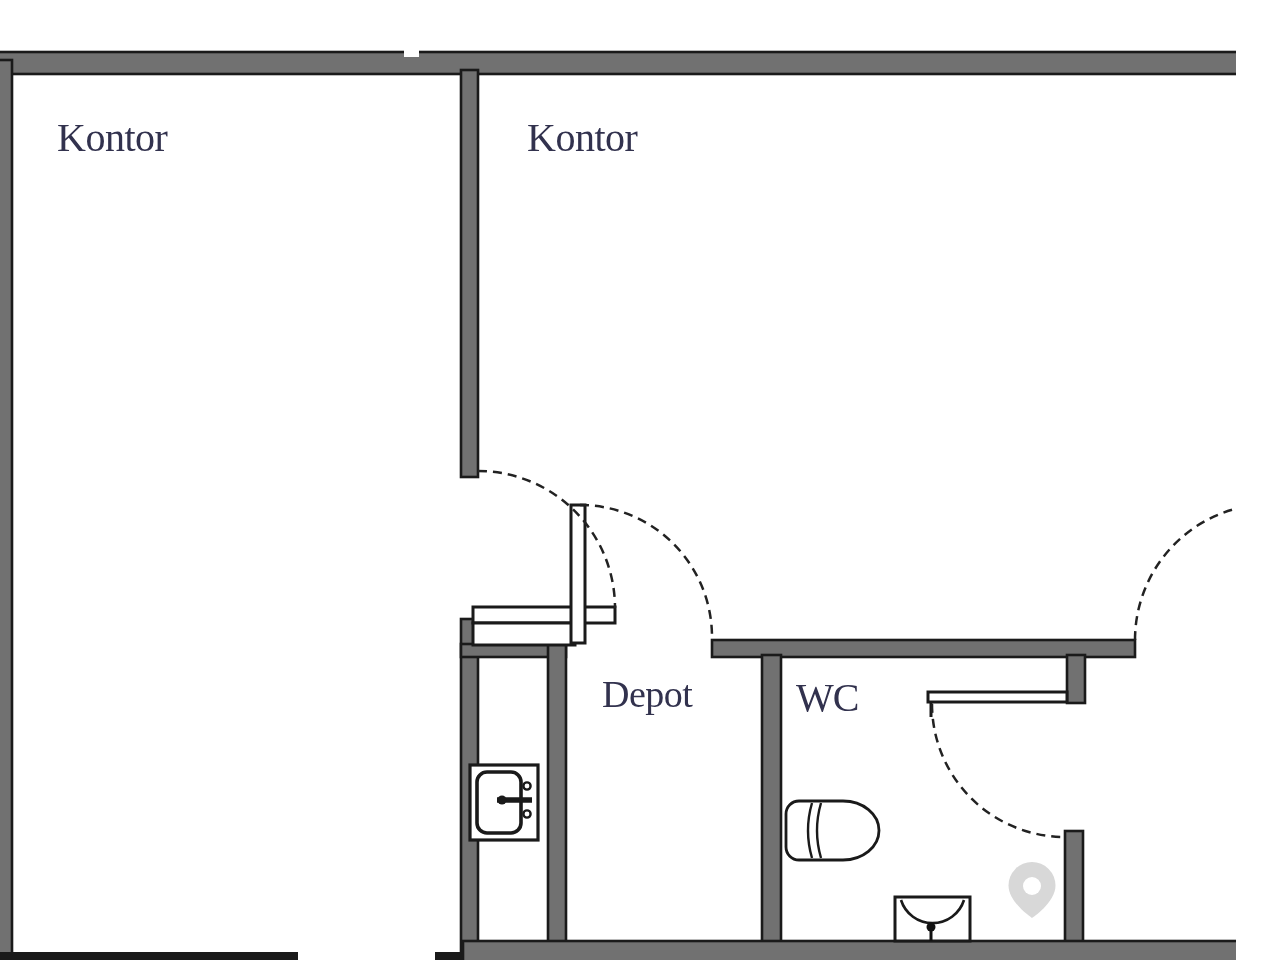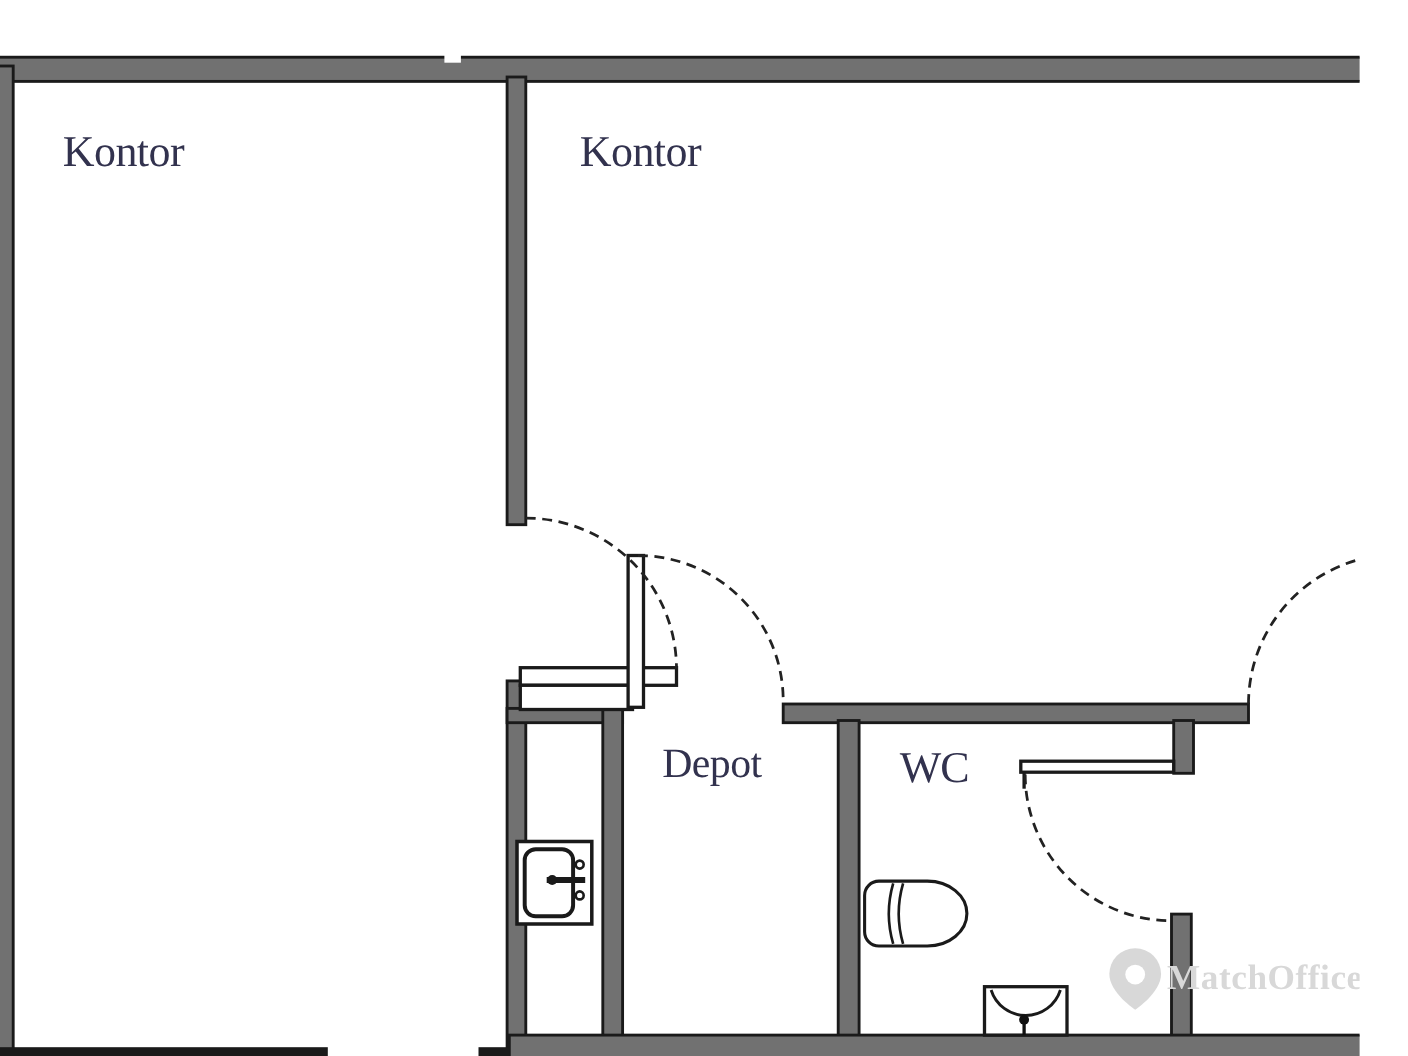--- a/index.html
+++ b/index.html
@@ -7,21 +7,21 @@
     position:relative; width:1236px; height:960px;
     background:#ffffff; overflow:hidden;
     font-family:Liberation Serif, serif;
   }
   .plan-svg { position:absolute; left:0; top:0; }
   .room-label {
     position:absolute; color:#32324e; font-size:40px;
     line-height:1.0; letter-spacing:-0.5px; white-space:nowrap;
   }
   .label-depot { font-size:38px; }
-  .label-wc { letter-spacing:-1px;margin-left:22px; }
+  .label-wc { letter-spacing:-1px; }
   .watermark-text {
     position:absolute; left:1061px; top:870px;
     color:#d8d8d8; font-size:32px; font-weight:bold;
     letter-spacing:0.5px; white-space:nowrap;
   }
 </style>
 </head>
 <body>
 
 <div class="stage">
@@ -110,15 +110,14 @@
   </svg>
 
   <div class="room-label" style="left:57px; top:118px;">Kontor</div>
 
   <div class="room-label" style="left:527px; top:118px;">Kontor</div>
 
   <div class="room-label label-depot" style="left:602px; top:675px;">Depot</div>
 
   <div class="room-label label-wc" style="left:796px; top:678px;">WC</div>
 
-  <div class="watermark-text">MatchOffice</div>
 
 </div>
 
 </body></html>

